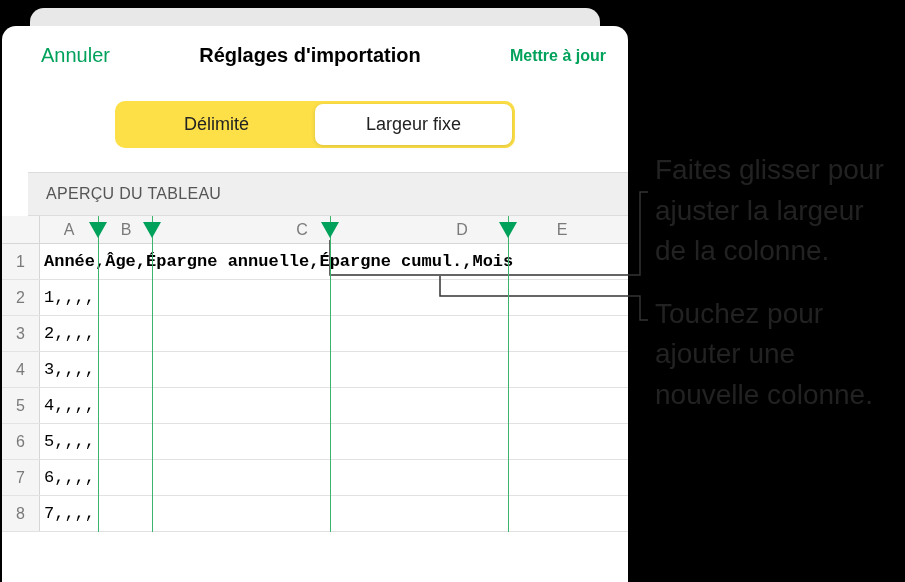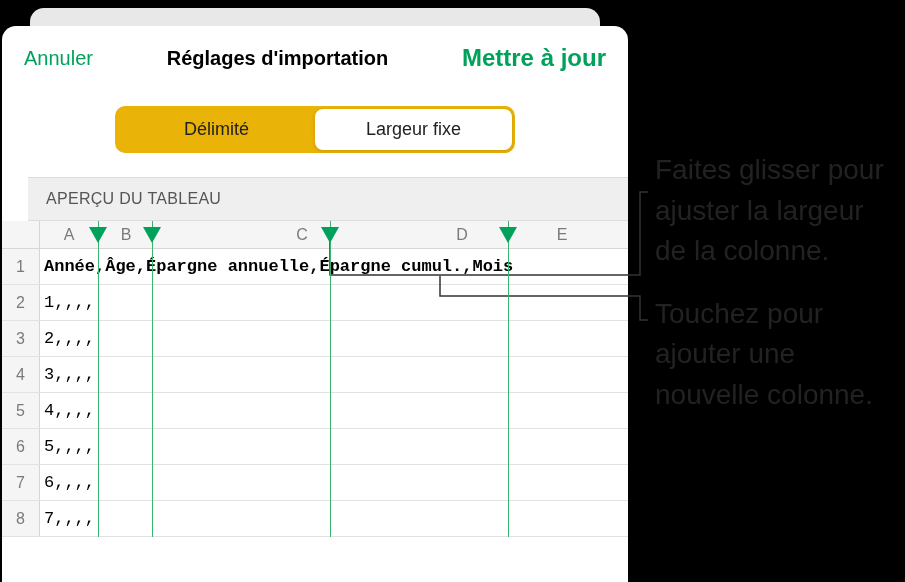--- a/index.html
+++ b/index.html
@@ -34,37 +34,38 @@
       display: flex;
       align-items: center;
       justify-content: space-between;
       padding: 18px 22px;
     }
     .nav-cancel {
       color: #00a15a;
       font-size: 20px;
       font-weight: 400;
       cursor: pointer;
+      margin-left: 17px;
     }
     .nav-title {
       font-size: 20px;
       font-weight: 700;
       color: #000;
     }
     .nav-update {
       color: #00a15a;
-      font-size: 24px;
+      font-size: 16px;
       font-weight: 700;
       cursor: pointer;
     }
     .segmented {
       display: flex;
       width: 400px;
       margin: 16px auto 0;
-      background: #eab308;
+      background: #fde047;
       border-radius: 10px;
       padding: 3px;
     }
     .segment {
       flex: 1;
       text-align: center;
       padding: 10px 0;
       font-size: 18px;
       color: #222;
       border-radius: 8px;

